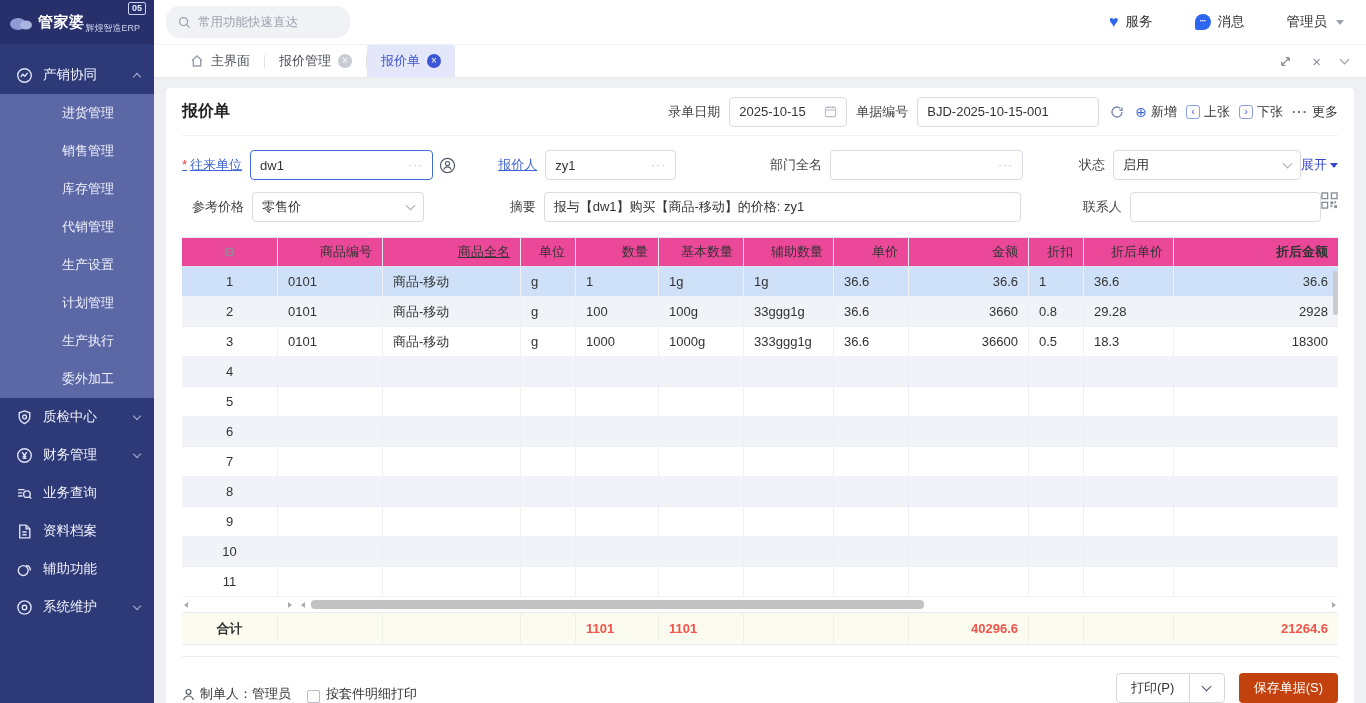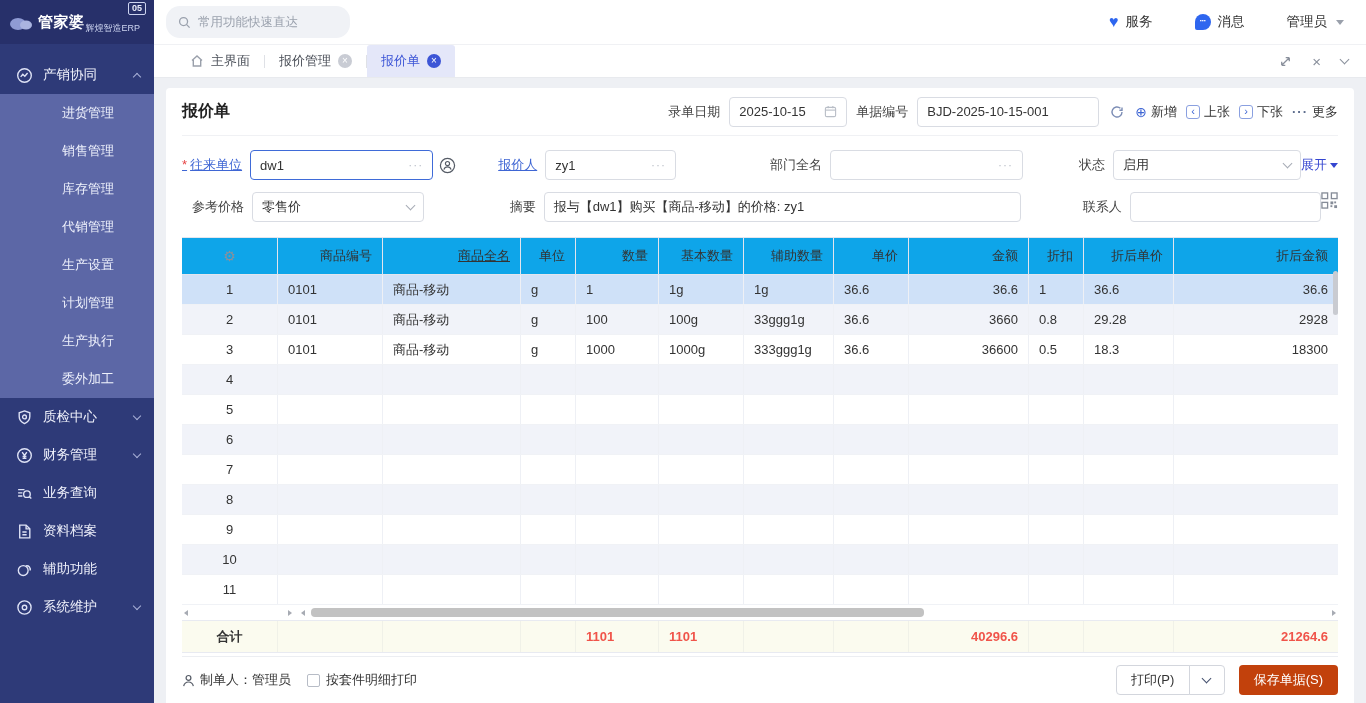--- a/index.html
+++ b/index.html
@@ -82,21 +82,21 @@
   .focused{border-color:#3f6bd8}
   .expand-link{margin-left:auto;color:#3546d0;display:flex;align-items:center;gap:3px;white-space:nowrap}
   .tri-down{width:0;height:0;border-left:4px solid transparent;border-right:4px solid transparent;border-top:5px solid #3546d0}
   .person-circ{margin-left:6px;display:inline-flex}
   .qr-wrap{margin-left:auto;display:inline-flex;margin-top:-14px}
 
   
   .grid{position:relative;flex-shrink:0;font-size:13px}
   .trow{display:flex;width:100%}
   .th,.td{display:flex;align-items:center;padding:0 10px;overflow:hidden;white-space:nowrap;flex-shrink:0}
-  .thead{background:#0ea5e9;height:38px;border-top:1px solid #e4e6ee;border-bottom:1px solid #e2e5ee}
+  .thead{background:#ec4899;height:30px;border-top:1px solid #e4e6ee;border-bottom:1px solid #e2e5ee}
   .thead .th{border-right:1px solid #e2e5ee;color:#333}
   .thead .th:last-child{border-right:none}
   .tr{height:30px;background:#fff;border-bottom:1px solid #f0f2f6}
   .tr .td{border-right:1px solid #eef0f5}
   .tr .td:last-child{border-right:none}
   .tr.stripe{background:#f1f3f9}
   .tr.sel{background:#cfe1f8}
   .al{justify-content:flex-start}.ar{justify-content:flex-end}.ac{justify-content:center}
   .gear-ic{color:#8a909b;font-size:14px;line-height:1}
   .gear-ic::after{content:"\2699"}
@@ -110,21 +110,21 @@
   .sarr.l{left:2px;border-right:4px solid #a7abb3}
   .sarr.r{right:2px;border-left:4px solid #a7abb3}
 
   .tfoot{background:#fbfbef;height:33px;border-top:1px solid #e8eaf1;border-bottom:1px solid #e8eaf1}
   .tfoot .td{border-right:1px solid #f0f1e8}
   .tfoot .td:last-child{border-right:none}
   .tfoot .lab{font-weight:bold;color:#333}
   .red{color:#f0544a;font-weight:bold}
 
   
-  .card-footer{margin-top:auto;border-top:1px solid #eceef2;height:47px;display:flex;align-items:center;font-size:13px;flex-shrink:0}
+  .card-footer{margin-top:auto;border-top:1px solid #eceef2;height:47px;display:flex;align-items:flex-end;font-size:13px;flex-shrink:0}
   .maker{display:flex;align-items:center;gap:5px;color:#333}
   .checkbox{width:13px;height:13px;border:1px solid #b7bcc6;border-radius:2px;background:#fff;margin:0 6px 0 16px;flex-shrink:0}
   .foot-right{margin-left:auto;display:flex;align-items:center}
   .btn{height:30px;border:1px solid #d3d6dd;background:#fff;display:inline-flex;align-items:center;justify-content:center;font-size:13px;color:#333;cursor:default}
   .btn-print{width:74px;border-radius:4px 0 0 4px}
   .btn-caret{width:36px;border-radius:0 4px 4px 0;margin-left:-1px}
   .btn-caret .chv{width:7px;height:7px;border-right:1.6px solid #44506e;border-bottom:1.6px solid #44506e;transform:rotate(45deg);margin-top:-3px}
   .btn-save{background:#c2410c;color:#fff;border:none;border-radius:4px;padding:0 15px;margin-left:14px;font-size:13px}
 </style>
 </head>
@@ -397,21 +397,21 @@
               <div class="th ar" style="width: 105px;">商品编号</div>
               <div class="th ar" style="width: 138px; text-decoration: underline;">商品全名</div>
               <div class="th ar" style="width: 55px; text-align: right;">单位</div>
               <div class="th ar" style="width: 83px;">数量</div>
               <div class="th ar" style="width: 85px;">基本数量</div>
               <div class="th ar" style="width: 90px;">辅助数量</div>
               <div class="th ar" style="width: 75px;">单价</div>
               <div class="th ar" style="width: 120px;">金额</div>
               <div class="th ar" style="width: 55px;">折扣</div>
               <div class="th ar" style="width: 90px;">折后单价</div>
-              <div class="th ar" style="flex: 1 1 0%; min-width: 120px;">折后金额</div>
+              <div class="th ar" style="flex: 1 1 0%; min-width: 120px; font-weight: bold;">折后金额</div>
             </div>
           <div id="grid-body">
               <div class="trow tr sel">
                 <div class="td ac" style="width: 96px;">1</div>
                 <div class="td al" style="width: 105px;">0101</div>
                 <div class="td al" style="width: 138px;">商品-移动</div>
                 <div class="td al" style="width: 55px;">g</div>
                 <div class="td al" style="width: 83px;">1</div>
                 <div class="td al" style="width: 85px;">1g</div>
                 <div class="td al" style="width: 90px;">1g</div>

